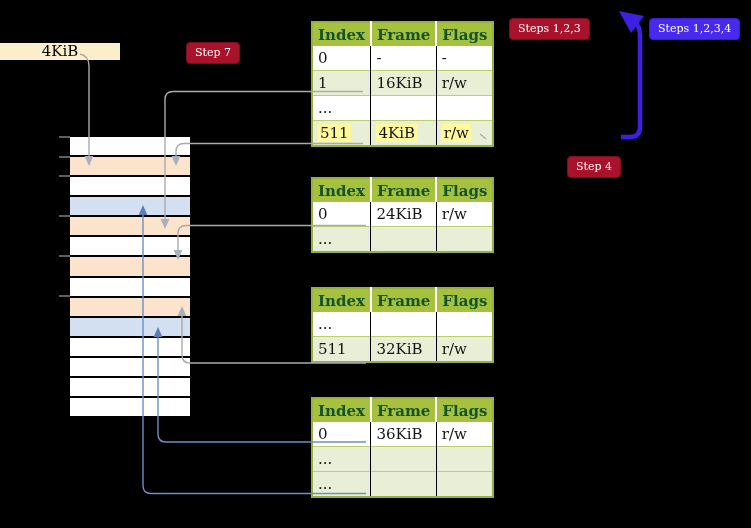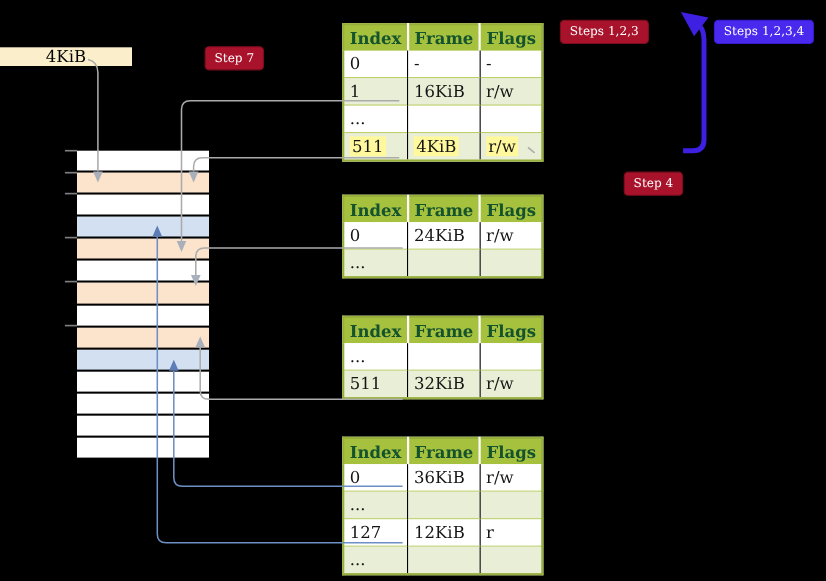--- a/index.html
+++ b/index.html
@@ -184,25 +184,20 @@
         <tr>
           <td>0</td>
           <td>36KiB</td>
           <td>r/w</td>
         </tr>
         <tr class="shade">
           <td>...</td>
           <td></td>
           <td></td>
         </tr>
-        <tr>
-          <td>127</td>
-          <td>12KiB</td>
-          <td>r</td>
-        </tr>
         <tr class="shade">
           <td>...</td>
           <td></td>
           <td></td>
         </tr>
       </tbody>
     </table>
   </div>
 
   <svg class="lines" viewBox="0 0 751 528" xmlns="http://www.w3.org/2000/svg">

